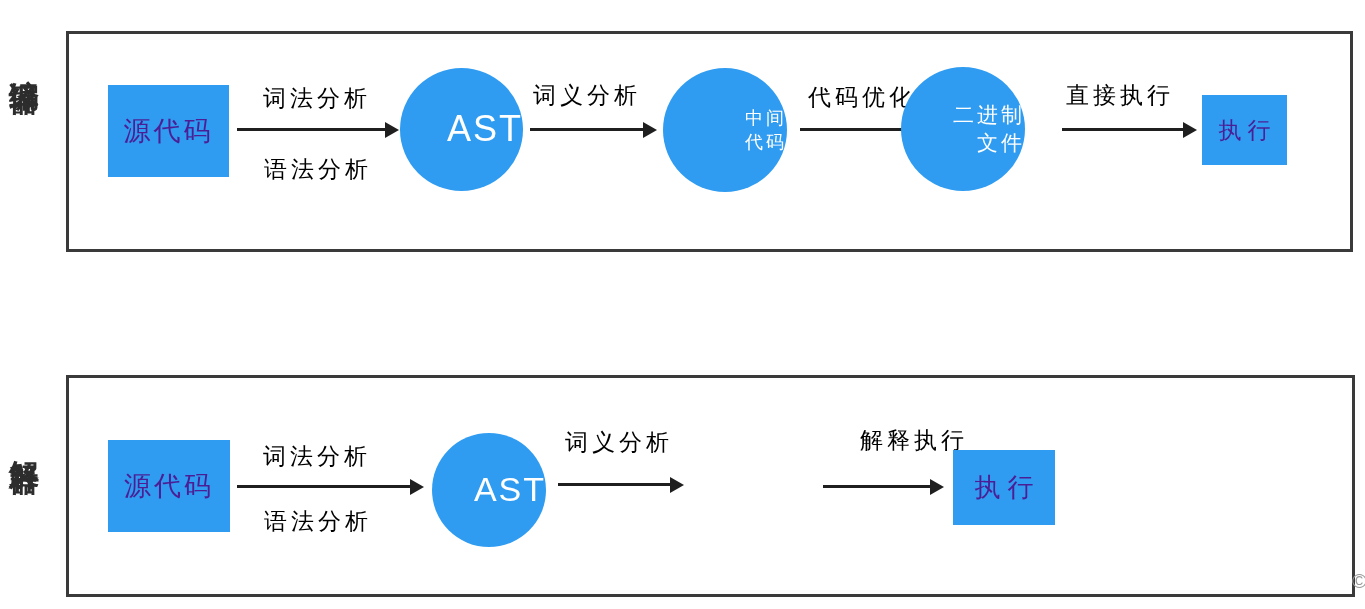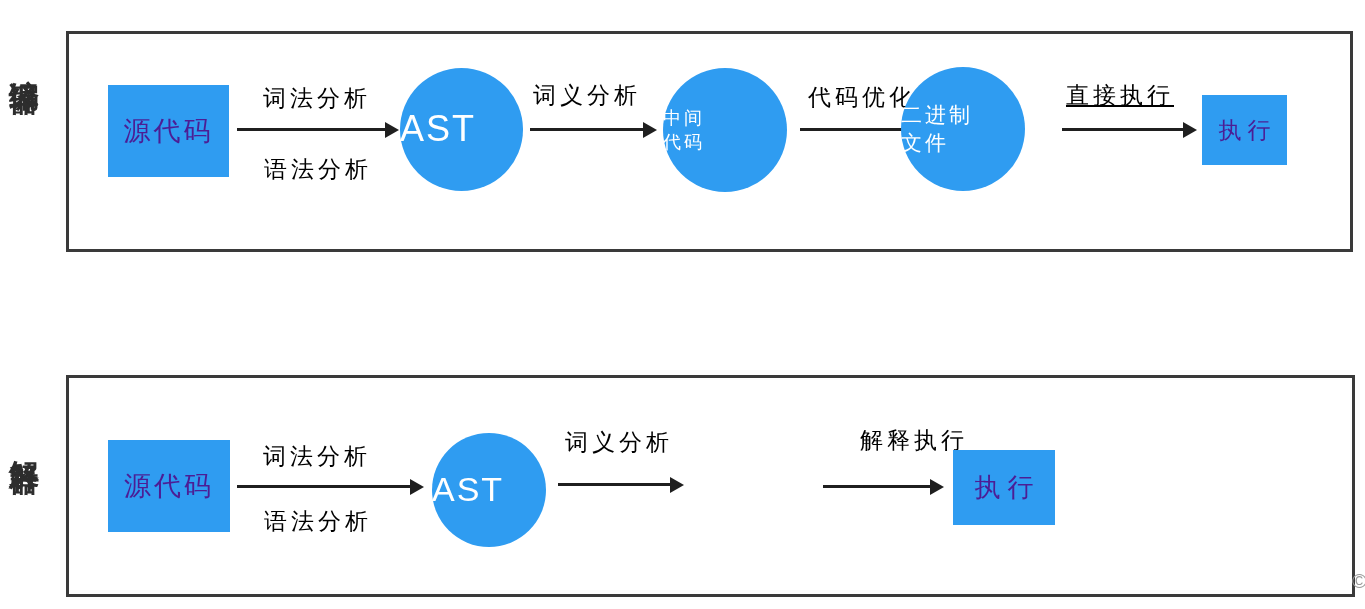--- a/index.html
+++ b/index.html
@@ -41,21 +41,21 @@
     box-sizing: border-box;
     font-weight: 500;
   }
   .circle-node {
     position: absolute;
     background: #2f9cf1;
     color: #ffffff;
     border-radius: 50%;
     display: flex;
     flex-direction: column;
-    align-items: flex-start;
+    align-items: flex-end;
     justify-content: center;
     box-sizing: border-box;
     font-weight: 500;
     line-height: 1.35;
   }
   .arrow {
     position: absolute;
     height: 3px;
     background: #1f1f1f;
   }
@@ -114,21 +114,21 @@
 
   <div class="arrow" style="left:800px; top:128px; width:114px;"></div>
   <div class="edge-label" style="left:862px; top:82px;">代码优化</div>
 
   <div class="circle-node" style="left:901px; top:67px; width:124px; height:124px; font-size:21px; letter-spacing:3px;">
     <span>二进制</span>
     <span>文件</span>
   </div>
 
   <div class="arrow" style="left:1062px; top:128px; width:122px;"></div>
-  <div class="edge-label" style="left:1120px; top:80px;text-decoration:underline;">直接执行</div>
+  <div class="edge-label" style="left:1120px; top:80px;">直接执行</div>
 
   <div class="rect-node" style="left:1202px; top:95px; width:85px; height:70px; font-size:23px; letter-spacing:6px; padding-left:6px;">执行</div>
 
   <div class="side-label" style="left:8px; top:436px;">解释器</div>
 
   <div class="frame" style="left:66px; top:375px; width:1289px; height:222px;"></div>
 
   <div class="rect-node" style="left:108px; top:440px; width:122px; height:92px; font-size:27px; letter-spacing:3px;">源代码</div>
 
   <div class="arrow" style="left:237px; top:485px; width:174px;"></div>

